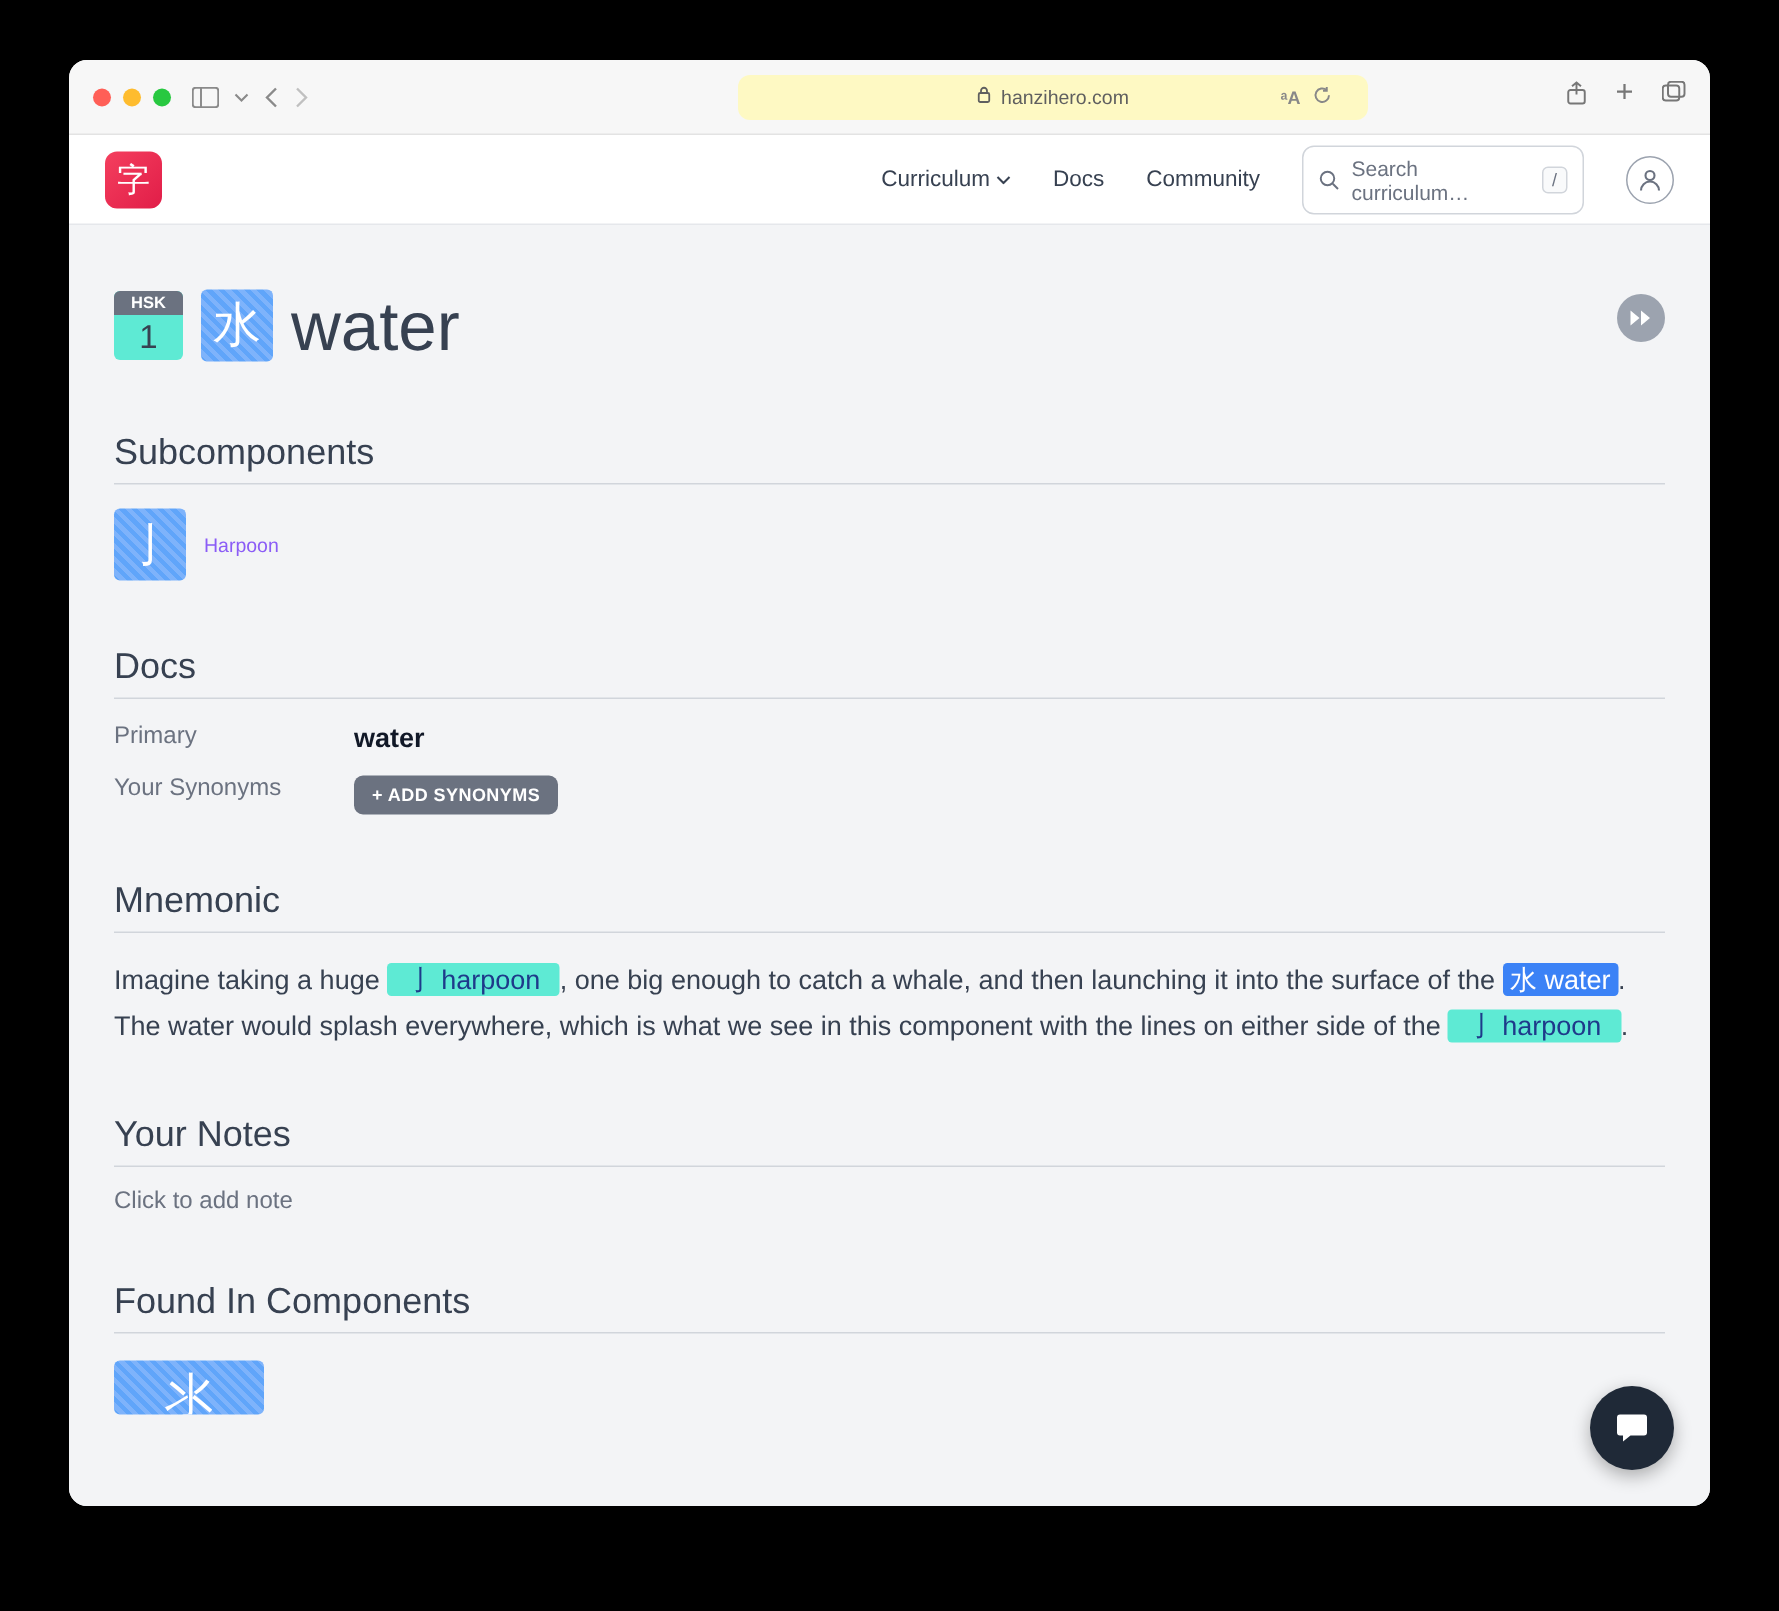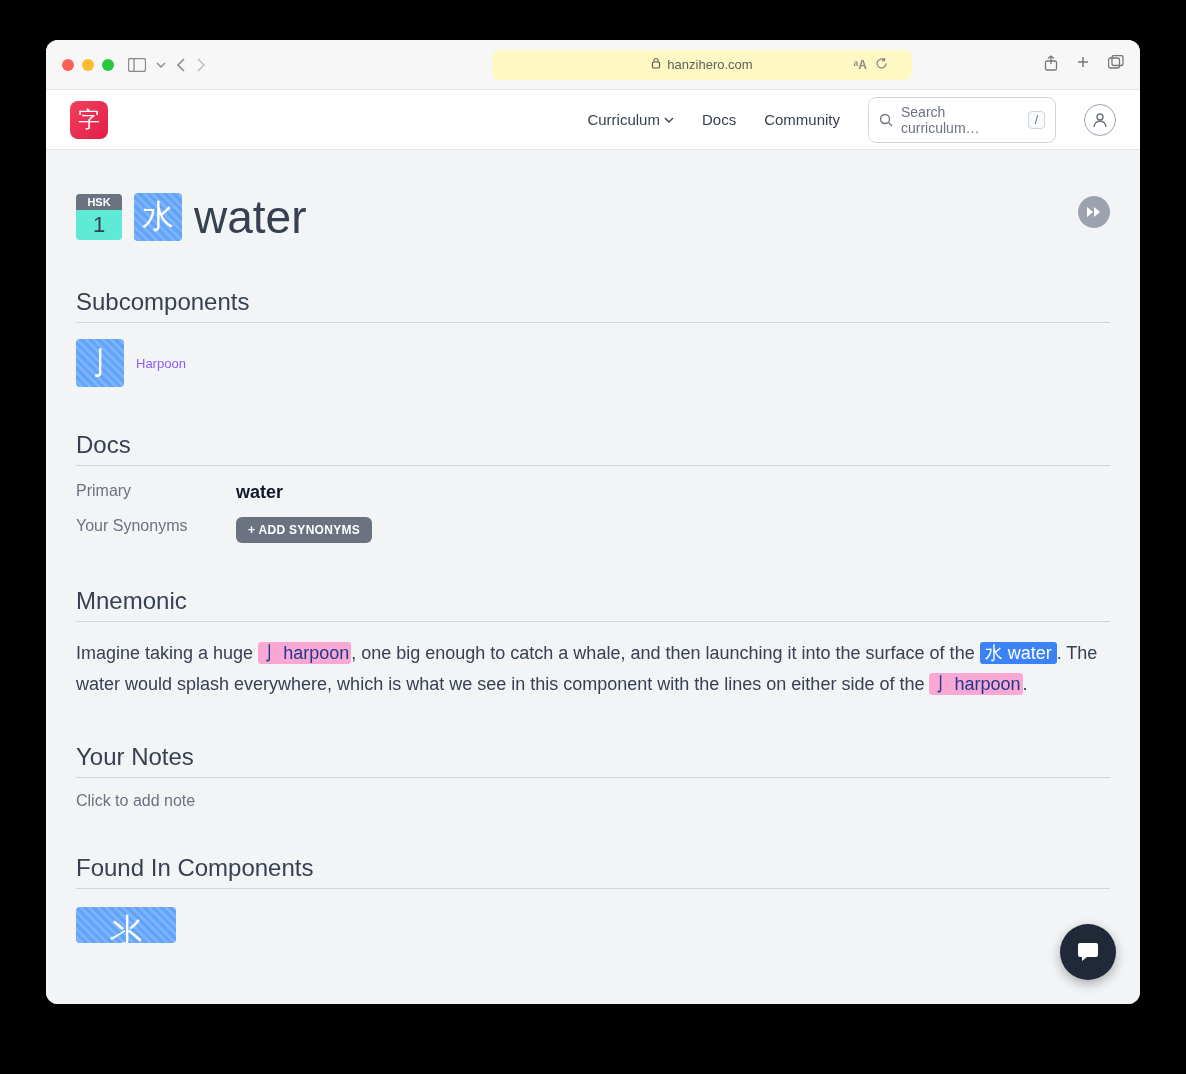--- a/index.html
+++ b/index.html
@@ -146,21 +146,21 @@
       padding: 6px 12px; border-radius: 6px; font-weight: 600;
       letter-spacing: 0.3px; display:inline-block;
     }
 
     .mnemonic-text { margin-top: 16px; font-size: 18px; color: #374151; line-height: 1.7;}
     .ref-blue {
       background: #3b82f6; color:#fff; padding: 1px 5px; border-radius: 3px;
       white-space: nowrap;
     }
     .ref-light {
-      background: #f9a8d4; color:#1e3a8a; padding: 1px 2px; border-radius: 3px;
+      background: #5eead4; color:#1e3a8a; padding: 1px 13px; border-radius: 3px;
       white-space: nowrap;
     }
 
     .note-ph { margin-top: 14px; color: #6b7280; font-size: 16px; }
     .found-badge {
       margin-top: 18px;
       width: 100px; height: 36px;
       background: repeating-linear-gradient(45deg,#60a5fa,#60a5fa 3px,#7eb3fb 3px,#7eb3fb 6px);
       color:#fff; font-size: 32px; display:flex;
       align-items:flex-start; justify-content:center; border-radius:4px;

